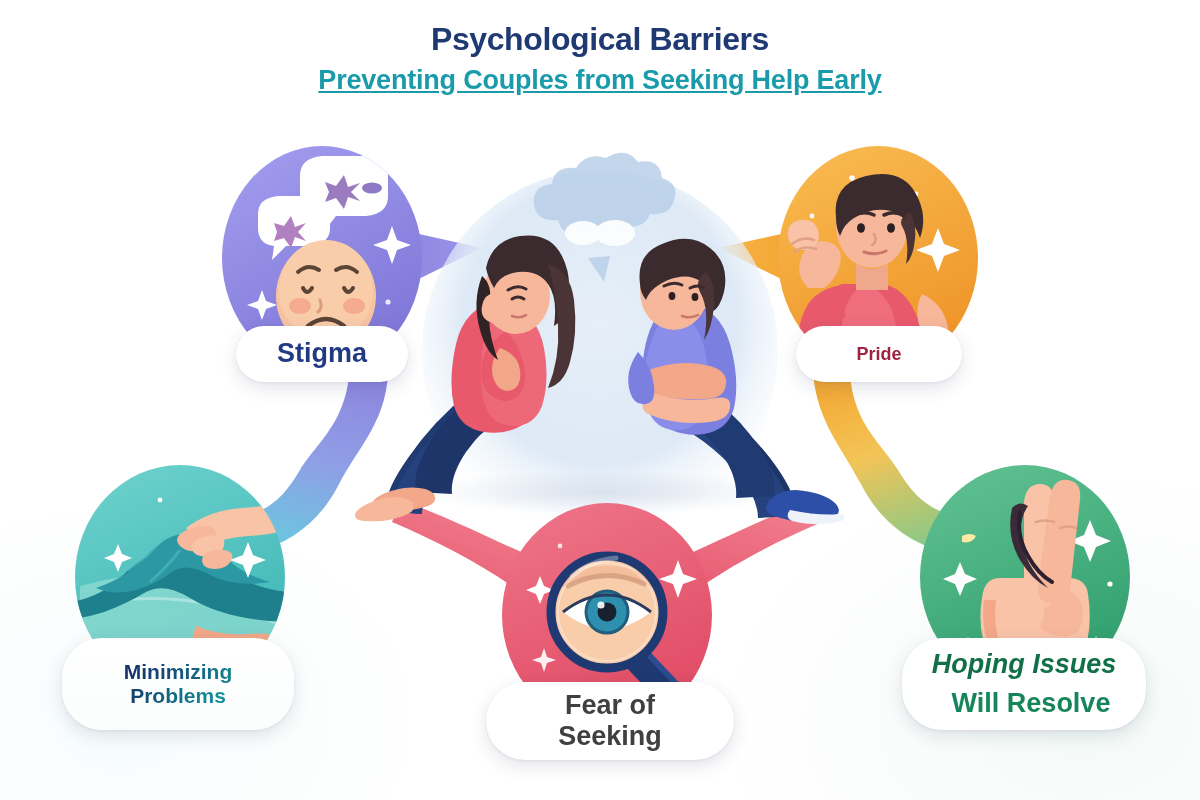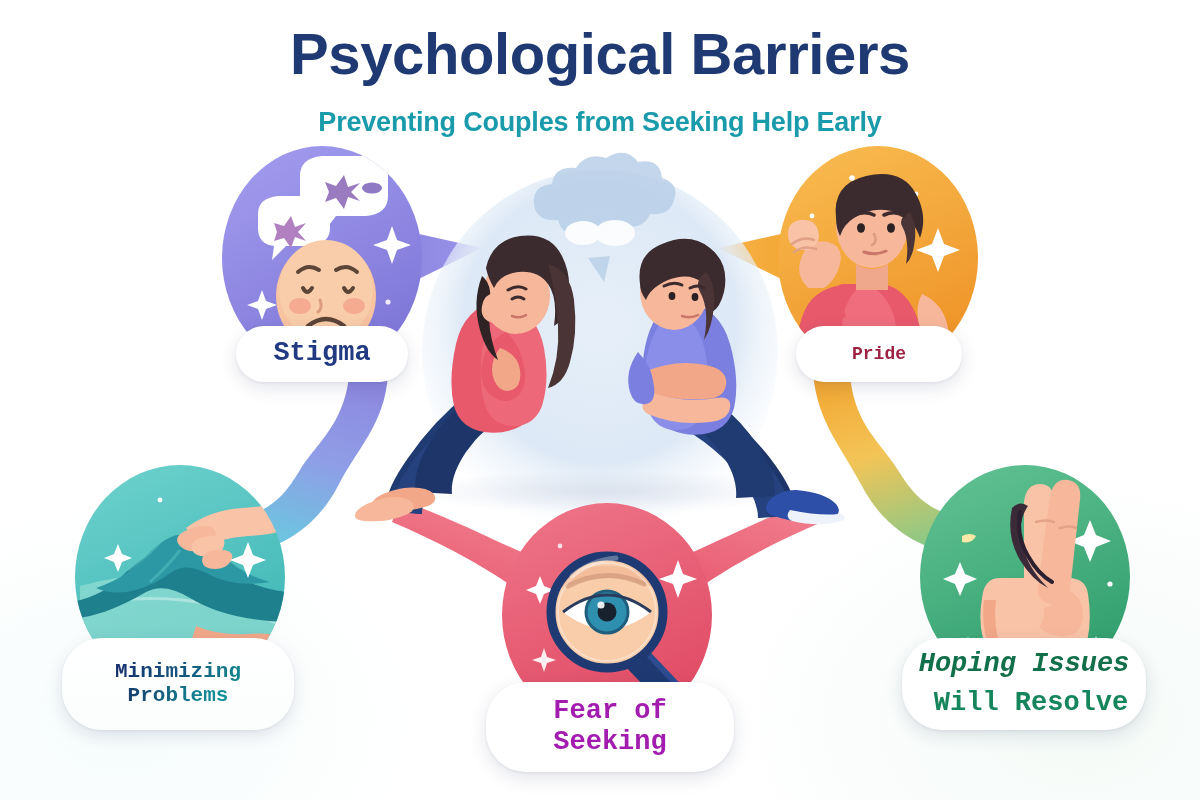--- a/index.html
+++ b/index.html
@@ -15,66 +15,66 @@
     position:absolute; left:0; top:0; width:1200px; height:800px;
     background:
        radial-gradient(520px 360px at 1080px 720px, rgba(98,186,140,0.07), rgba(255,255,255,0) 70%),
        radial-gradient(440px 320px at 120px 720px, rgba(90,200,200,0.05), rgba(255,255,255,0) 70%),
        #ffffff;
   }
 
   
   .header{ position:absolute; left:0; top:22px; width:1200px; text-align:center; }
   .title{
-    font-size:58px; font-weight:bold; color:#1f3a73;
+    font-size:32px; font-weight:bold; color:#1f3a73;
     letter-spacing:-0.4px; line-height:1.12;
   }
   .subtitle{
-    margin-top:20px;
+    margin-top:7px;
     font-size:27px; font-weight:bold; color:#1a9bab;
     letter-spacing:-0.2px;
+    text-decoration:underline;
   }
 
   
   #scene{ position:absolute; left:0; top:0; width:1200px; height:800px; }
 
   
   .pill{
     position:absolute;
     background:#ffffff;
     border-radius:40px;
     box-shadow:0 6px 18px rgba(40,50,90,0.13), 0 1px 3px rgba(40,50,90,0.08);
     display:flex; flex-direction:column; align-items:center; justify-content:center;
     text-align:right;
     padding:10px 26px;
     font-weight:bold;
     line-height:1.16;
     white-space:nowrap;
-    font-family:Liberation Mono, monospace;
   }
   .pill .ln{ display:block; }
 
   #pill-stigma{ left:236px; top:326px; width:172px; height:56px; font-size:27px; color:#223a82; }
   #pill-pride { left:796px; top:326px; width:166px; height:56px; font-size:18px; color:#9e2242; }
 
   #pill-minimizing{
     left:62px; top:638px; width:232px; height:92px; font-size:21px;
     background:linear-gradient(180deg,#ffffff 0%,#fbfefd 100%);
   }
   #pill-minimizing .ln:nth-child(1){
     background:linear-gradient(90deg,#17306e 0%,#16577f 55%,#12868f 100%);
     -webkit-background-clip:text; background-clip:text; color:transparent;
   }
   #pill-minimizing .ln:nth-child(2){
     background:linear-gradient(90deg,#15406f 0%,#138091 70%,#11919a 100%);
     -webkit-background-clip:text; background-clip:text; color:transparent;
   }
 
   #pill-fear{
-    left:486px; top:682px; width:248px; height:90px; font-size:27px; color:#a21caf;
+    left:486px; top:682px; width:248px; height:78px; font-size:27px; color:#404040;
   }
   #pill-resolve{
     left:902px; top:638px; width:244px; height:92px; font-size:27px; color:#16815a;gap:7px;
   }
   #pill-resolve .ln:nth-child(1){ font-style:italic; color:#117049; }
   #pill-resolve .ln:nth-child(2){ font-style:normal; color:#15855c;margin-left:14px; }
 </style>
 </head>
 <body>
 

